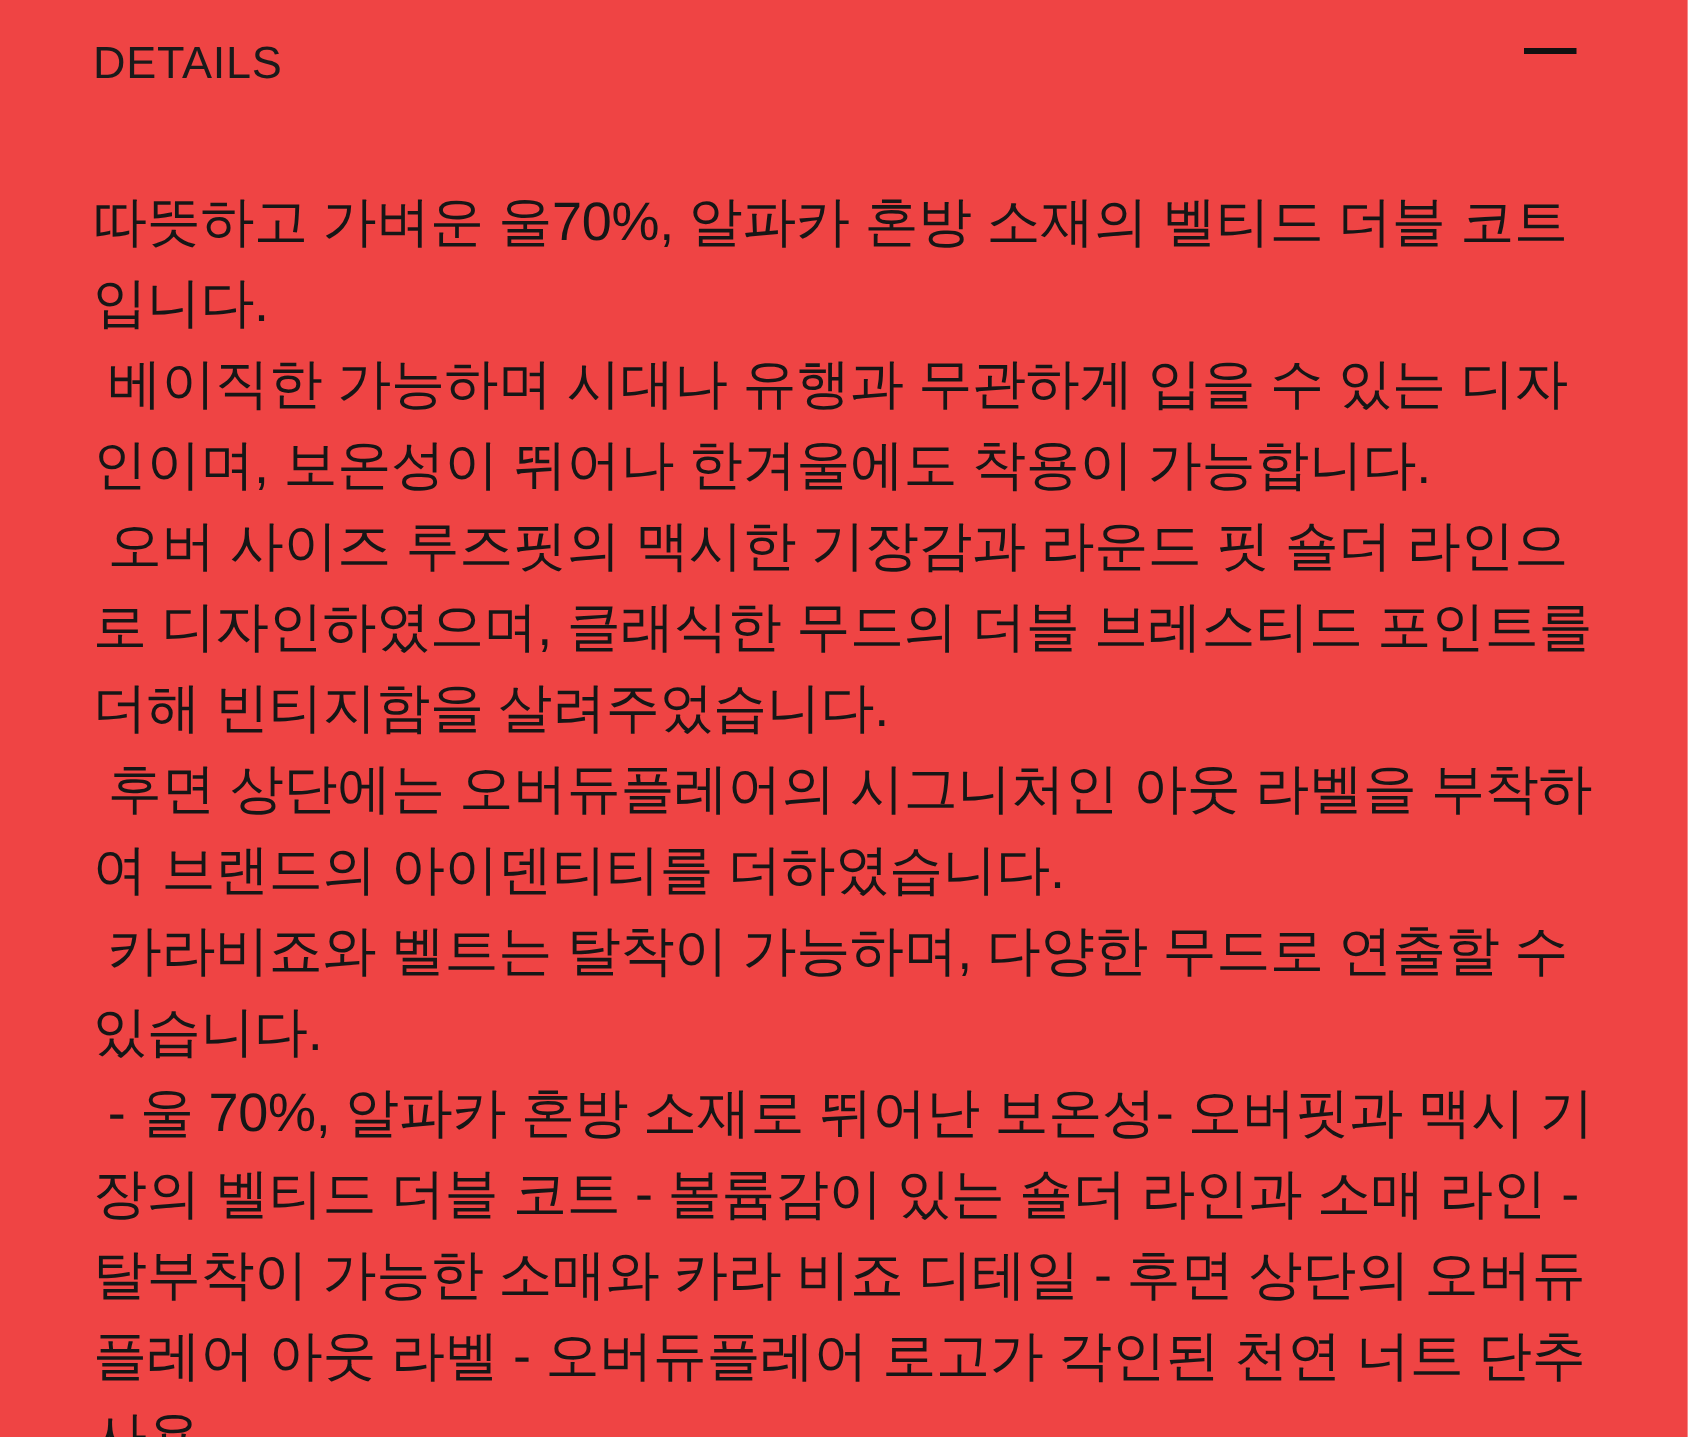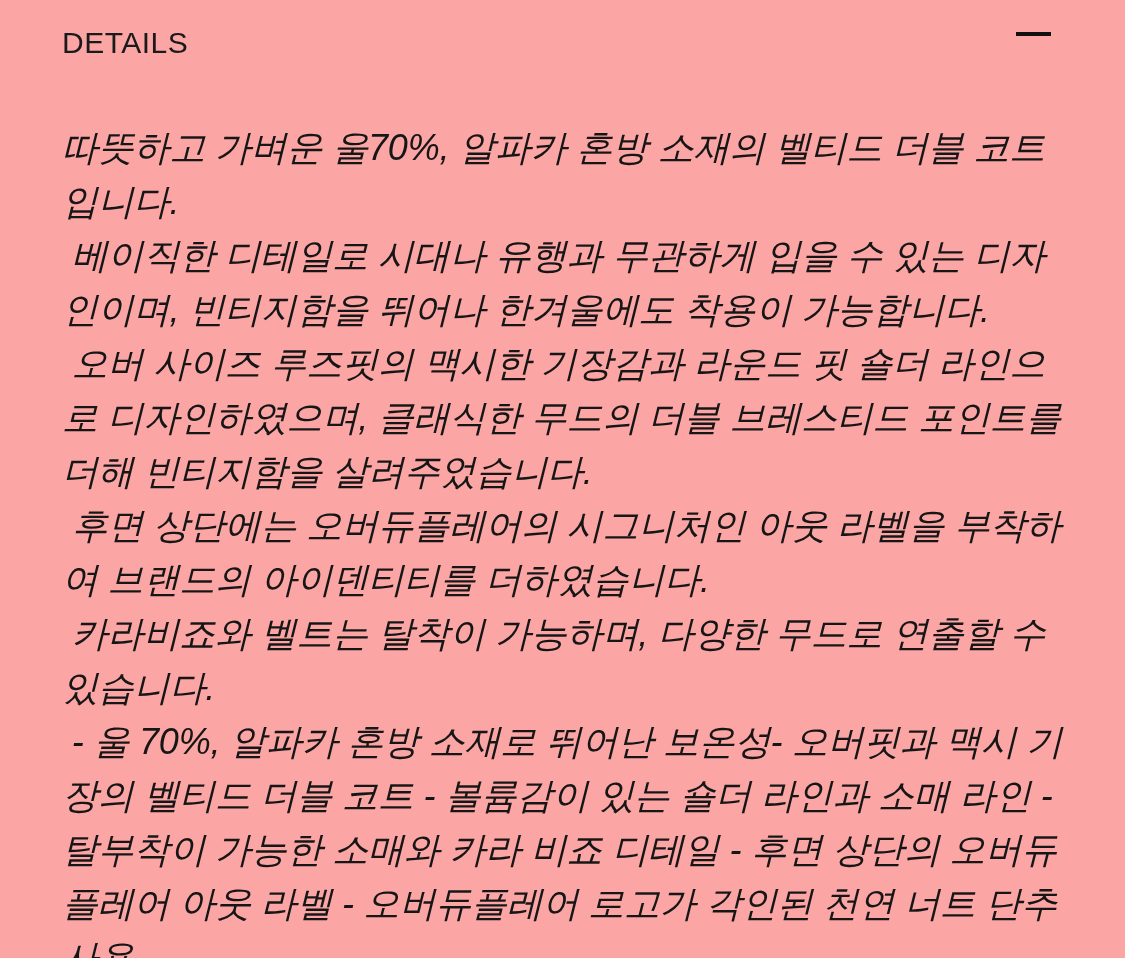--- a/index.html
+++ b/index.html
@@ -11,21 +11,21 @@
     height: 958px;
     background: #ffffff;
     font-family: "Liberation Sans", "DejaVu Sans", sans-serif;
     overflow: hidden;
   }
   .details-panel {
     position: relative;
     width: 100%;
     height: 100%;
     box-sizing: border-box;
-    background: #fca5a5;
+    background: #ef4444;
   }
   .panel-header {
     position: relative;
     padding: 28px 74px 0 62px;
   }
   .panel-title {
     margin: 0;
     font-size: 30px;
     font-weight: 400;
     letter-spacing: 0.5px;
@@ -58,37 +58,36 @@
     line-height: 54px;
     color: #161616;
     letter-spacing: -0.2px;
   }
   .panel-body p {
     margin: 0;
     padding: 0;
     white-space: pre-wrap;
     word-break: break-all;
     overflow-wrap: break-word;
-    font-style: italic;
   }
 </style>
 </head>
 <body>
 
 <div class="details-panel">
 
   <div class="panel-header">
     <h2 class="panel-title">DETAILS</h2>
     <button class="collapse-btn">
       <span class="minus-bar"></span>
     </button>
   </div>
 
   <div class="panel-body">
     <p>따뜻하고 가벼운 울70%, 알파카 혼방 소재의 벨티드 더블 코트입니다.</p>
-    <p> 베이직한 디테일로 시대나 유행과 무관하게 입을 수 있는 디자인이며, 빈티지함을 뛰어나 한겨울에도 착용이 가능합니다.</p>
+    <p> 베이직한 가능하며 시대나 유행과 무관하게 입을 수 있는 디자인이며, 보온성이 뛰어나 한겨울에도 착용이 가능합니다.</p>
     <p> 오버 사이즈 루즈핏의 맥시한 기장감과 라운드 핏 숄더 라인으로 디자인하였으며, 클래식한 무드의 더블 브레스티드 포인트를 더해 빈티지함을 살려주었습니다.</p>
     <p> 후면 상단에는 오버듀플레어의 시그니처인 아웃 라벨을 부착하여 브랜드의 아이덴티티를 더하였습니다.</p>
     <p> 카라비죠와 벨트는 탈착이 가능하며, 다양한 무드로 연출할 수 있습니다.</p>
     <p> - 울 70%, 알파카 혼방 소재로 뛰어난 보온성- 오버핏과 맥시 기장의 벨티드 더블 코트 - 볼륨감이 있는 숄더 라인과 소매 라인 - 탈부착이 가능한 소매와 카라 비죠 디테일 - 후면 상단의 오버듀플레어 아웃 라벨 - 오버듀플레어 로고가 각인된 천연 너트 단추 사용</p>
   </div>
 
 </div>
 
 </body></html>

